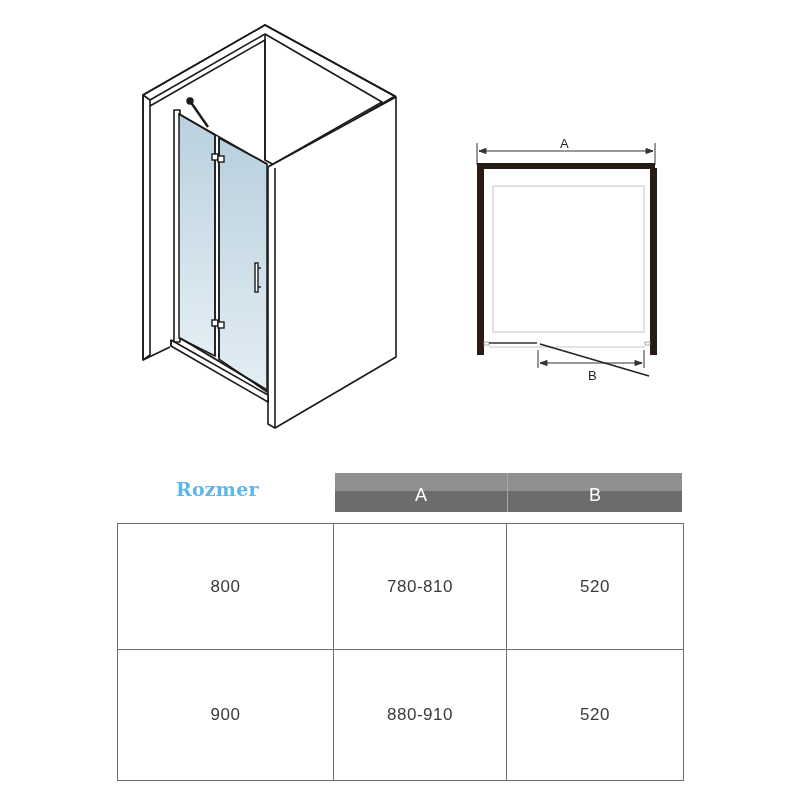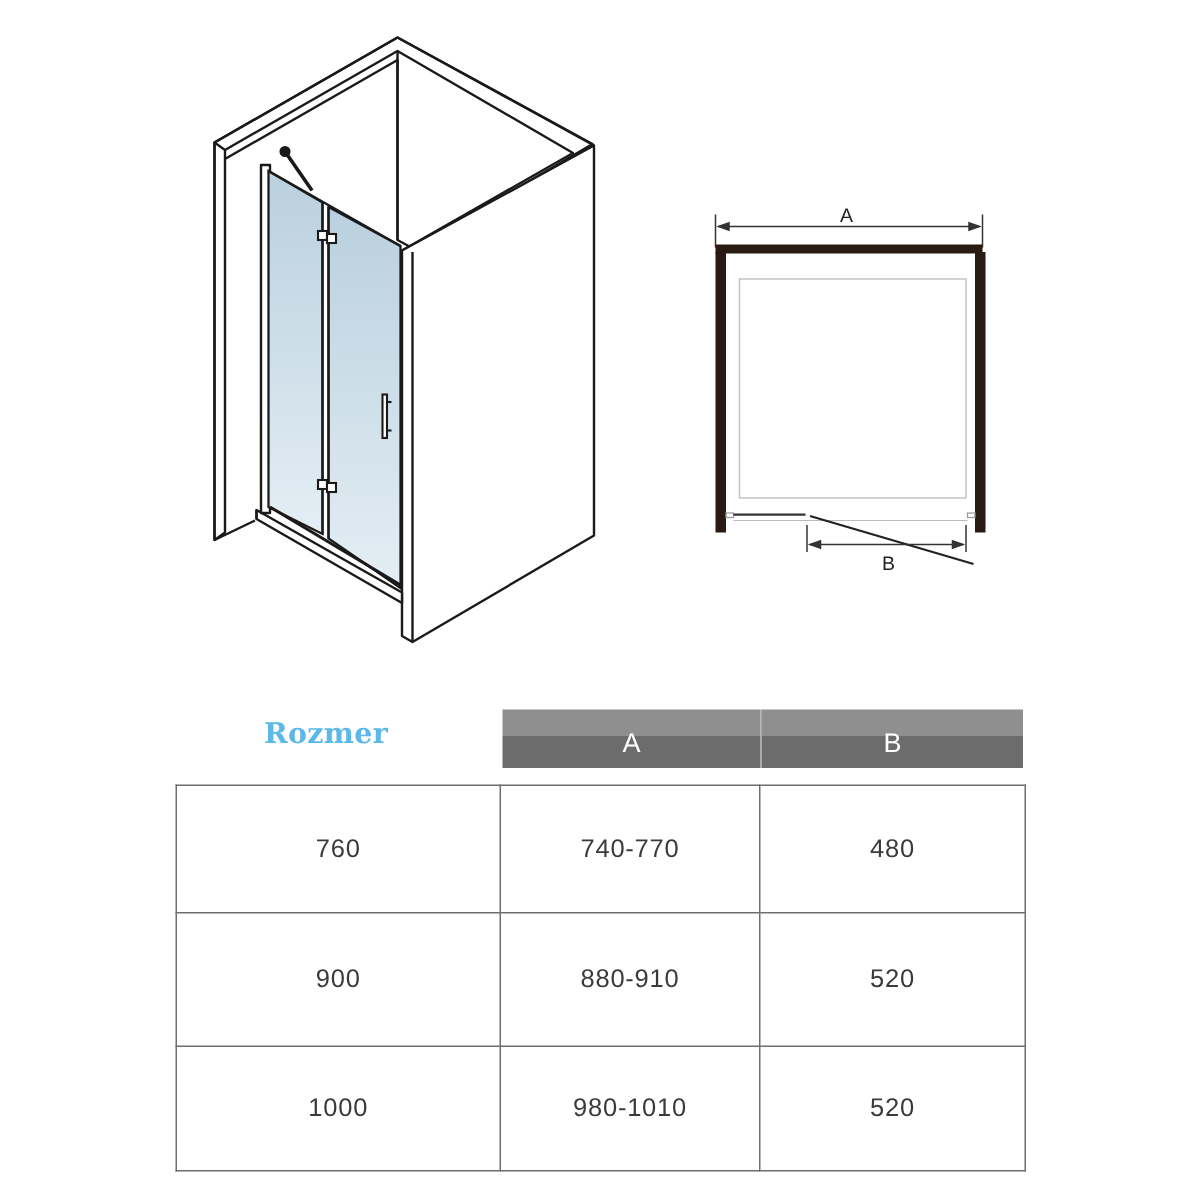--- a/index.html
+++ b/index.html
@@ -140,28 +140,23 @@
 <div class="abs hdr hdr-b">B</div>
 
 <table class="sizes">
   <colgroup>
       <col class="c1">
       <col class="c2">
       <col class="c3">
     </colgroup>
   <tbody>
     <tr style="height:51px;">
-      <td>760</td>
-      <td>740-770</td>
-      <td>480</td>
+      <td>800</td>
+      <td>780-810</td>
+      <td>520</td>
     </tr>
     <tr style="height:53px;">
       <td>900</td>
       <td>880-910</td>
       <td>520</td>
     </tr>
-    <tr style="height:50px;">
-      <td>1000</td>
-      <td>980-1010</td>
-      <td>520</td>
-    </tr>
   </tbody>
 </table>
 
 </body></html>

